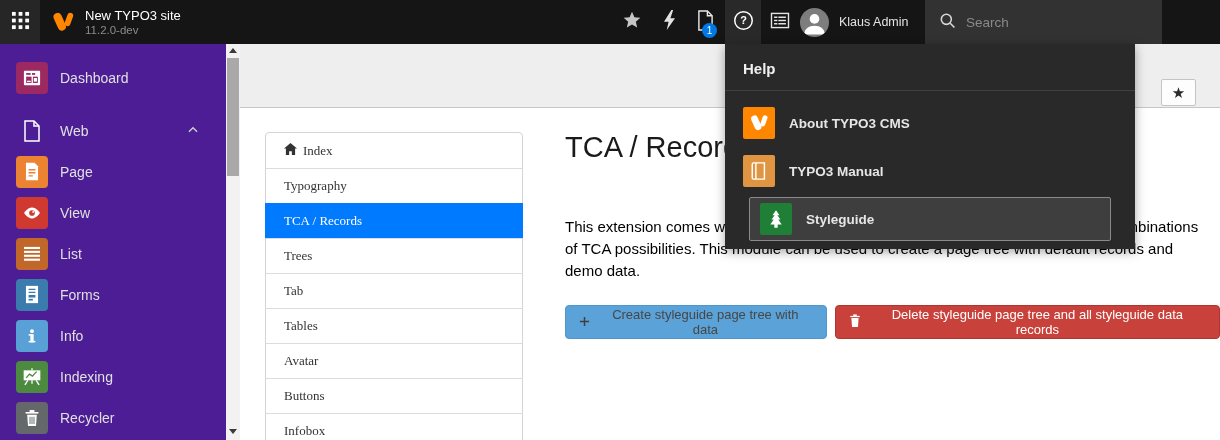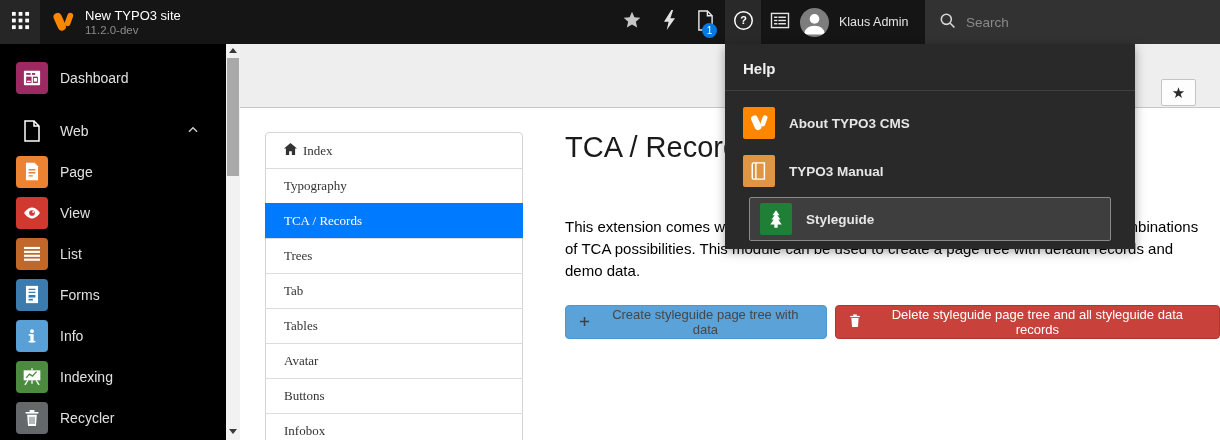--- a/index.html
+++ b/index.html
@@ -20,25 +20,25 @@
   .tb-star { left:616px; width:32px; }
   .tb-bolt { left:656px; width:26px; }
   .tb-doc  { left:688px; width:34px; }
   .tb-help { left:725px; width:36px; background:#292929; }
   .tb-sysinfo { left:762px; width:36px; }
   .tb-user { left:800px; top:0; height:44px; display:flex; align-items:center; gap:10px; cursor:pointer; position:absolute; }
   .avatar { width:29px; height:29px; border-radius:50%; background:#7d7d7d; overflow:hidden; position:relative; }
   .tb-username { color:#e3e3e3; font-size:12.5px; }
   .doc-badge { position:absolute; left:14px; top:23px; width:15px; height:15px; border-radius:50%;
     color:#fff; font-size:10px; display:flex; align-items:center; justify-content:center; }
-  .tb-search { position:absolute; left:925px; top:0; width:295px; height:44px; background:#323232; display:flex; align-items:center; padding-left:14px; }
+  .tb-search { position:absolute; left:925px; top:0; width:237px; height:44px; background:#323232; display:flex; align-items:center; padding-left:14px; }
   .tb-search input { background:transparent; border:none; outline:none; color:#ddd; font-size:13.5px; margin-left:10px; width:220px; font-family:"Liberation Sans",sans-serif; }
   .tb-search input::placeholder { color:#8a8a8a; }
   
-  .sidebar { position:absolute; left:0; top:44px; width:226px; height:396px; background:#000000; z-index:10; }
+  .sidebar { position:absolute; left:0; top:44px; width:226px; height:396px; background:#4c1d95; z-index:10; }
   .sb-item { position:absolute; left:0; width:226px; height:41px; display:flex; align-items:center; padding-left:16px; cursor:pointer; }
   .sb-tile { width:32px; height:32px; border-radius:4px; margin-right:12px; display:flex; align-items:center; justify-content:center; flex:0 0 32px; }
   .sb-tile.plain { background:transparent !important; }
   .sb-label { color:#e0e0e0; font-size:14px; }
   .sb-chevron { position:absolute; right:26px; top:13px; }
   
   .sb-scroll { position:absolute; left:226px; top:44px; width:14px; height:396px; background:#f2f2f2; z-index:11; }
   .sb-scroll .arrow-up   { position:absolute; top:4px;   left:3px; width:0; height:0; border-left:4px solid transparent; border-right:4px solid transparent; border-bottom:5px solid #3a3a3a; cursor:pointer; }
   .sb-scroll .arrow-down { position:absolute; bottom:6px; left:3px; width:0; height:0; border-left:4px solid transparent; border-right:4px solid transparent; border-top:5px solid #3a3a3a; cursor:pointer; }
   .sb-scroll .thumb { position:absolute; top:14px; left:1px; width:12px; height:118px; background:#a9a9a9; cursor:pointer; }

